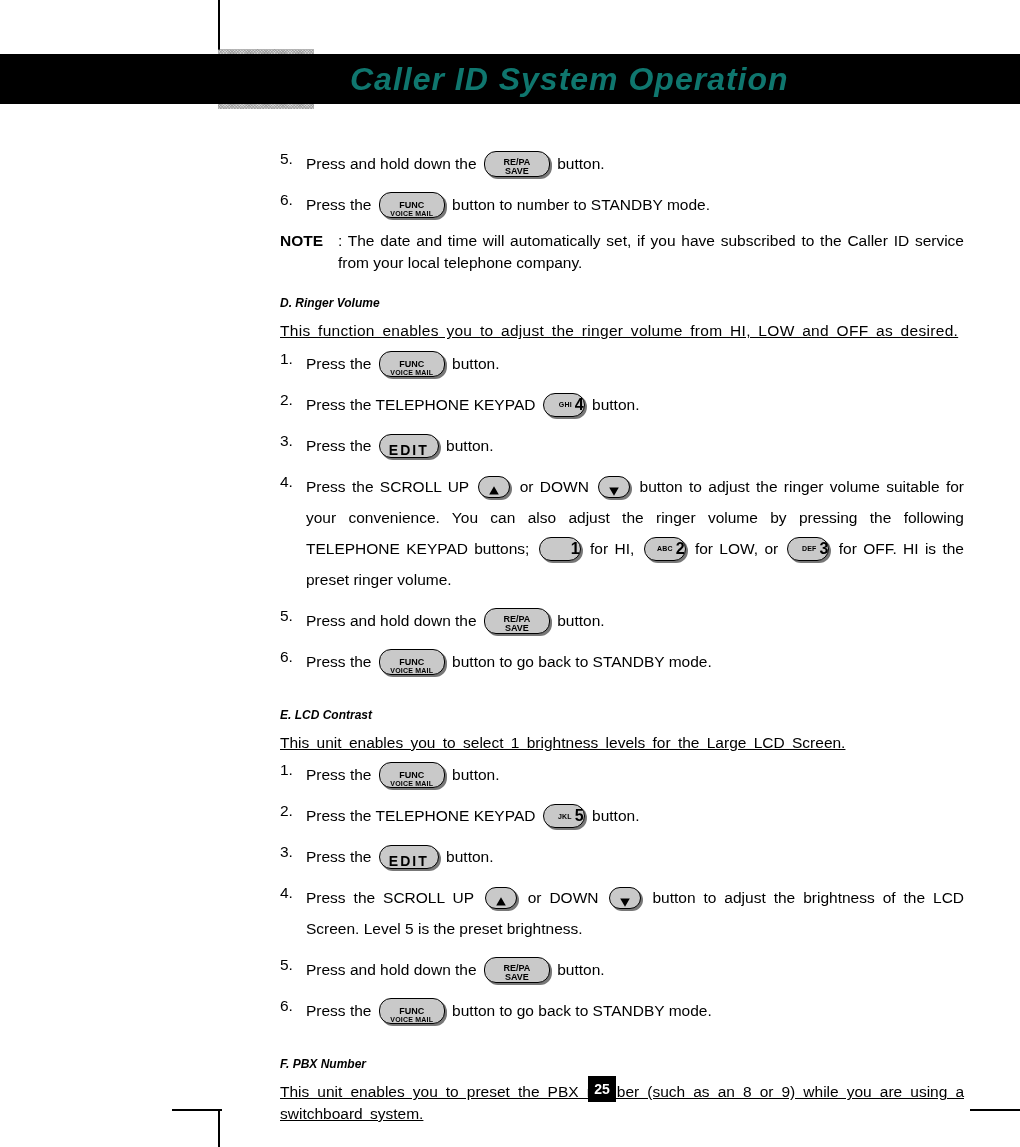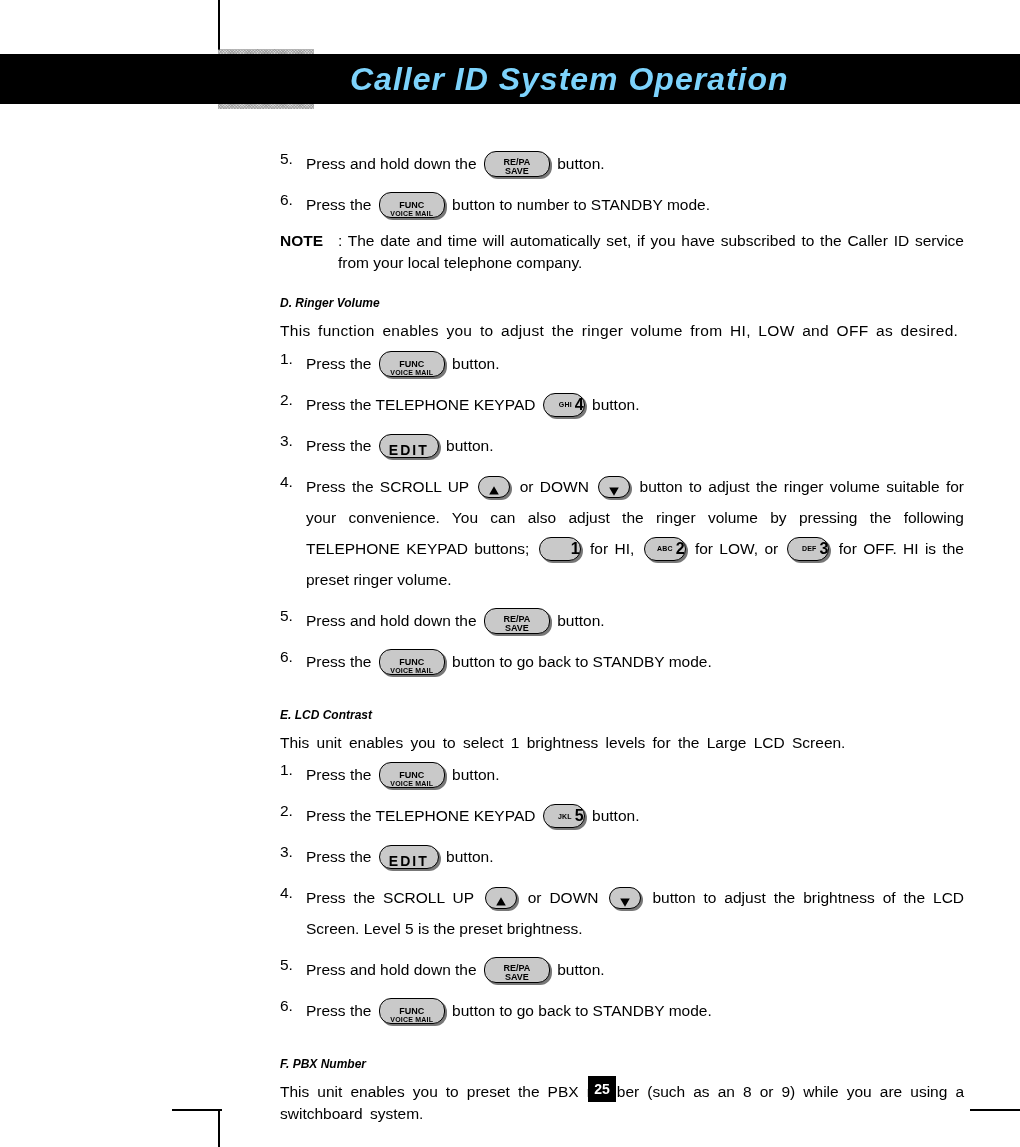--- a/index.html
+++ b/index.html
@@ -27,21 +27,21 @@
     top:54px;
     height:50px;
     background:#000;
     display:flex;
     align-items:center;
   }
   .header-title {
     font-family: "Arial Narrow", Arial, sans-serif;
     font-style: italic;
     font-weight: bold;
-    color:#7dd3fc;
+    color:#0f766e;
     font-size:32px;
     letter-spacing:1px;
     margin-left:350px;
     text-align:right;
   }
   .header-noise {
     position:absolute;
     left:218px;
     width:96px;
     top:49px;
@@ -153,21 +153,21 @@
     background:#000;
     color:#fff;
     font-weight:bold;
     font-size:14px;
     display:flex;
     align-items:center;
     justify-content:center;
   }
 
   .justify { text-align:justify; }
-  .intro { margin:4px 0 6px 0; text-align:justify; word-spacing:3px; }
+  .intro { margin:4px 0 6px 0; text-align:justify; word-spacing:3px;text-decoration:underline; }
   .intro.tight { letter-spacing:0.3px; }
 </style>
 </head>
 <body>
 
 <div class="crop tv"></div>
 <div class="crop bl-h"></div>
 <div class="crop bl-v"></div>
 <div class="crop br-h"></div>
 

